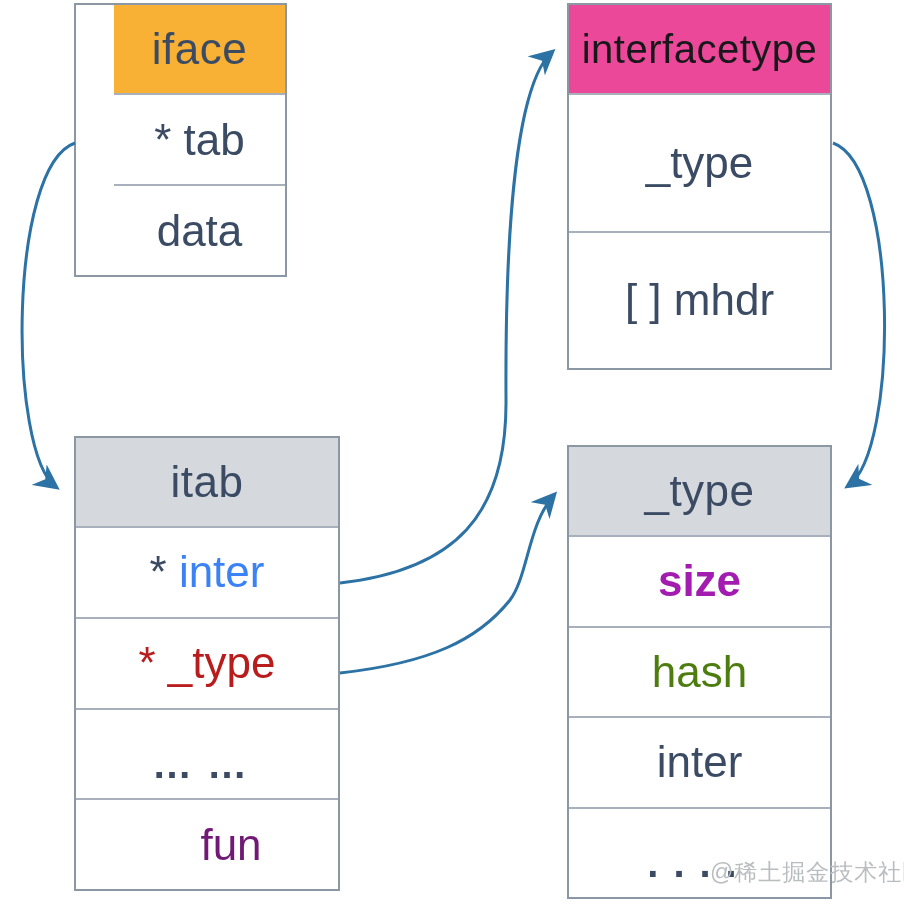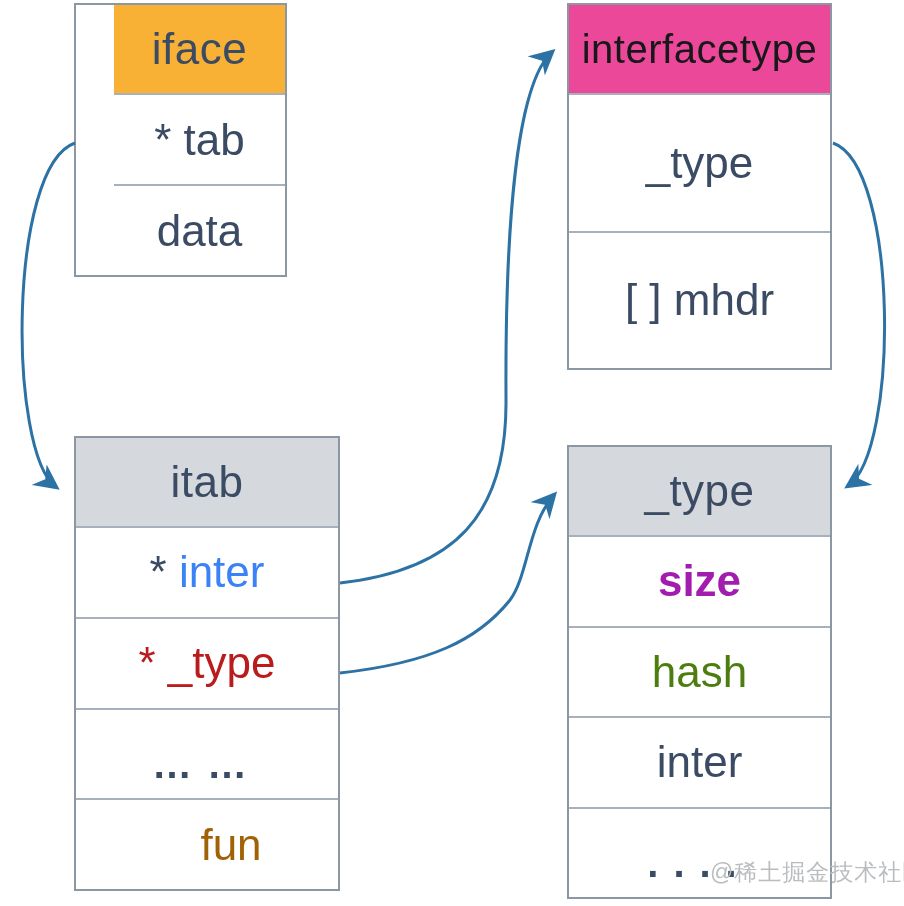--- a/index.html
+++ b/index.html
@@ -74,21 +74,21 @@
         <span style="color: rgb(58, 75, 99);">* </span>
         <span style="color: #3b82f6;">inter</span>
       </div>
       <div class="trow">
         <span style="color: #b91c1c;">* _type</span>
       </div>
       <div class="trow">
         <span class="dots" style="color: rgb(58, 75, 99);">……</span>
       </div>
       <div class="trow">
-        <span style="color: #a16207; margin-left: 48px;">fun</span>
+        <span style="color: #701a75; margin-left: 48px;">fun</span>
       </div>
     </div>
 </div>
 
 <div class="tbl" id="tbl-type">
   <div class="thead" style="background: rgb(213, 216, 221); color: rgb(58, 75, 99);">_type</div>
   <div class="tbody">
       <div class="trow">
         <span style="color: #a21caf; font-weight: bold;">size</span>
       </div>

